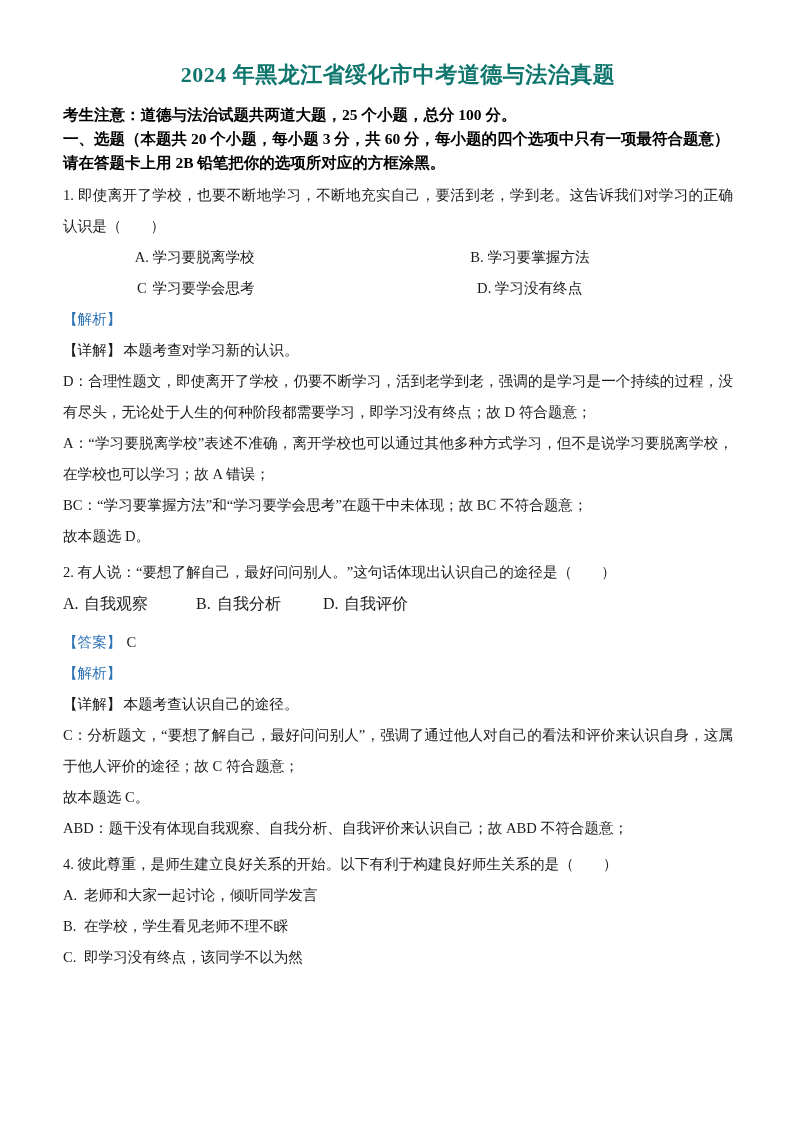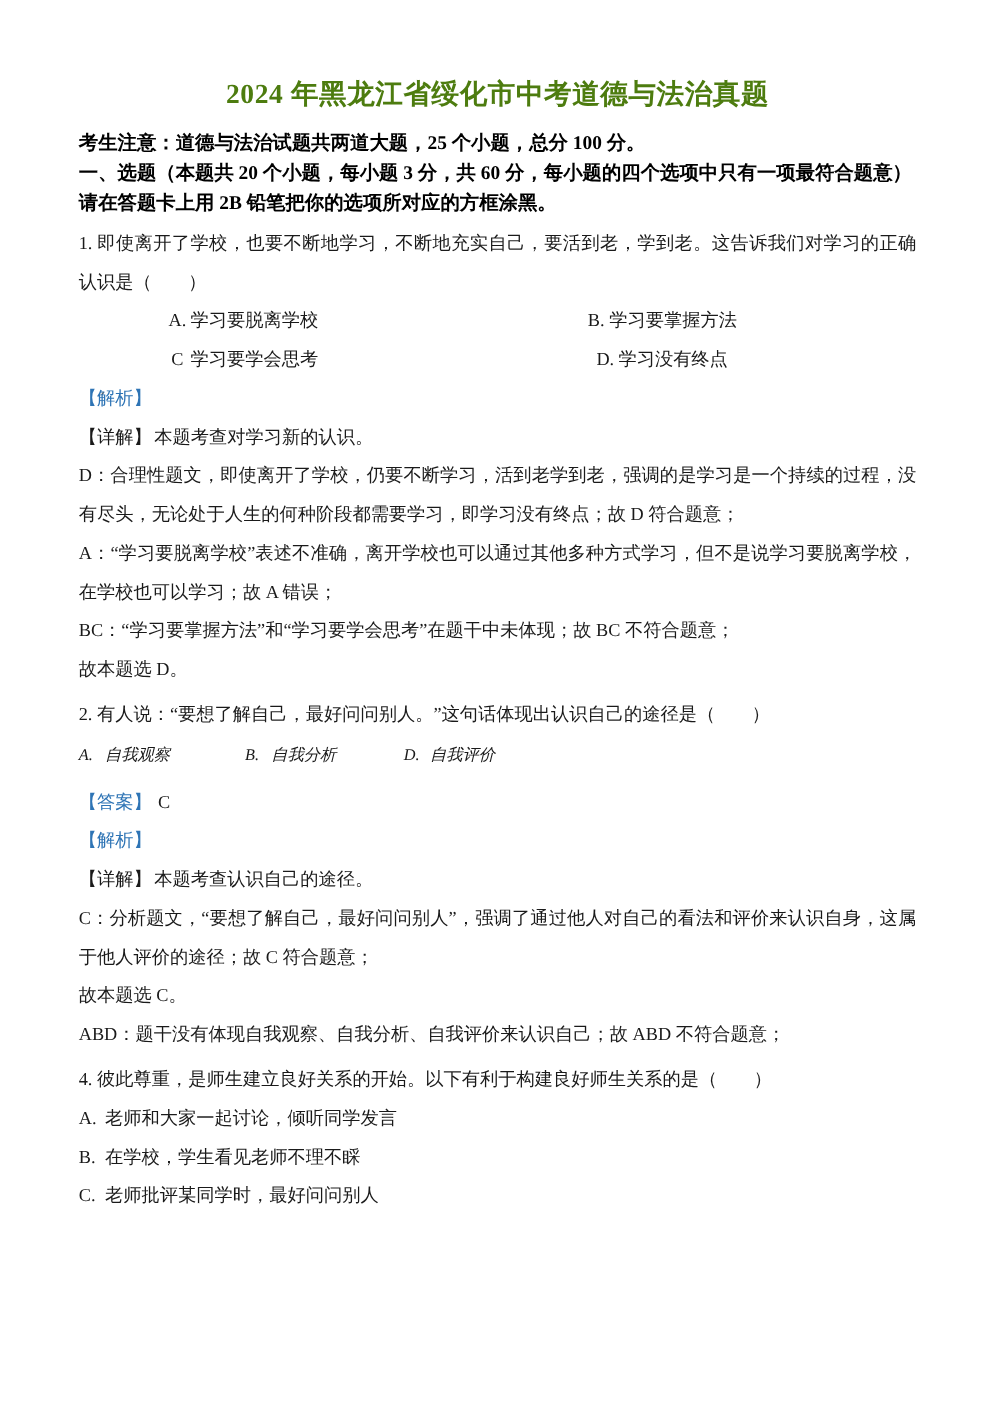--- a/index.html
+++ b/index.html
@@ -18,21 +18,21 @@
   .page {
     position: absolute;
     left: 63px;
     top: 60px;
     width: 670px;
   }
   .title {
     font-size: 22px;
     font-weight: bold;
     text-align: center;
-    color: #4d7c0f;
+    color: #0f766e;
     margin: 0 0 13px 0;
     letter-spacing: 0.5px;
   }
   .hdr {
     font-weight: bold;
     font-size: 15.5px;
     line-height: 24px;
     margin: 0;
     text-align: justify;
     color: #000000;
@@ -49,23 +49,22 @@
   .opts2 {
     display: grid;
     grid-template-columns: 260px 1fr;
     font-size: 14.6px;
     line-height: 31px;
     text-align: center;
   }
   .opts4 {
     display: grid;
     grid-template-columns: 133px 127px 125px 1fr;
-    font-size: 13px;
+    font-size: 16px;
     line-height: 31px;
-    font-style: italic;
   }
   .opt-key {
     display: inline-block;
     min-width: 21px;
   }
   .blue {
     color: #2e74b5;
   }
   .answer-line {
     margin-top: 8px;
@@ -125,17 +124,17 @@
     <p class="body-p"><span>【详解】</span><span class="detail-text">本题考查认识自己的途径。</span></p>
     <p class="body-p">C：分析题文，“要想了解自己，最好问问别人”，强调了通过他人对自己的看法和评价来认识自身，这属于他人评价的途径；故 C 符合题意；</p>
     <p class="body-p">故本题选 C。</p>
     <p class="body-p">ABD：题干没有体现自我观察、自我分析、自我评价来认识自己；故 ABD 不符合题意；</p>
   </section>
 
   <section>
     <p class="body-p stem">4. 彼此尊重，是师生建立良好关系的开始。以下有利于构建良好师生关系的是（　　）</p>
     <p class="body-p"><span class="opt-key">A.</span><span>老师和大家一起讨论，倾听同学发言</span></p>
     <p class="body-p"><span class="opt-key">B.</span><span>在学校，学生看见老师不理不睬</span></p>
-    <p class="body-p"><span class="opt-key">C.</span><span>老师批评某同学时，最好问问别人</span></p>
+    <p class="body-p"><span class="opt-key">C.</span><span>即学习没有终点，该同学不以为然</span></p>
   </section>
 
   <span class="stray">ˊ</span>
 </div>
 
 </body></html>

